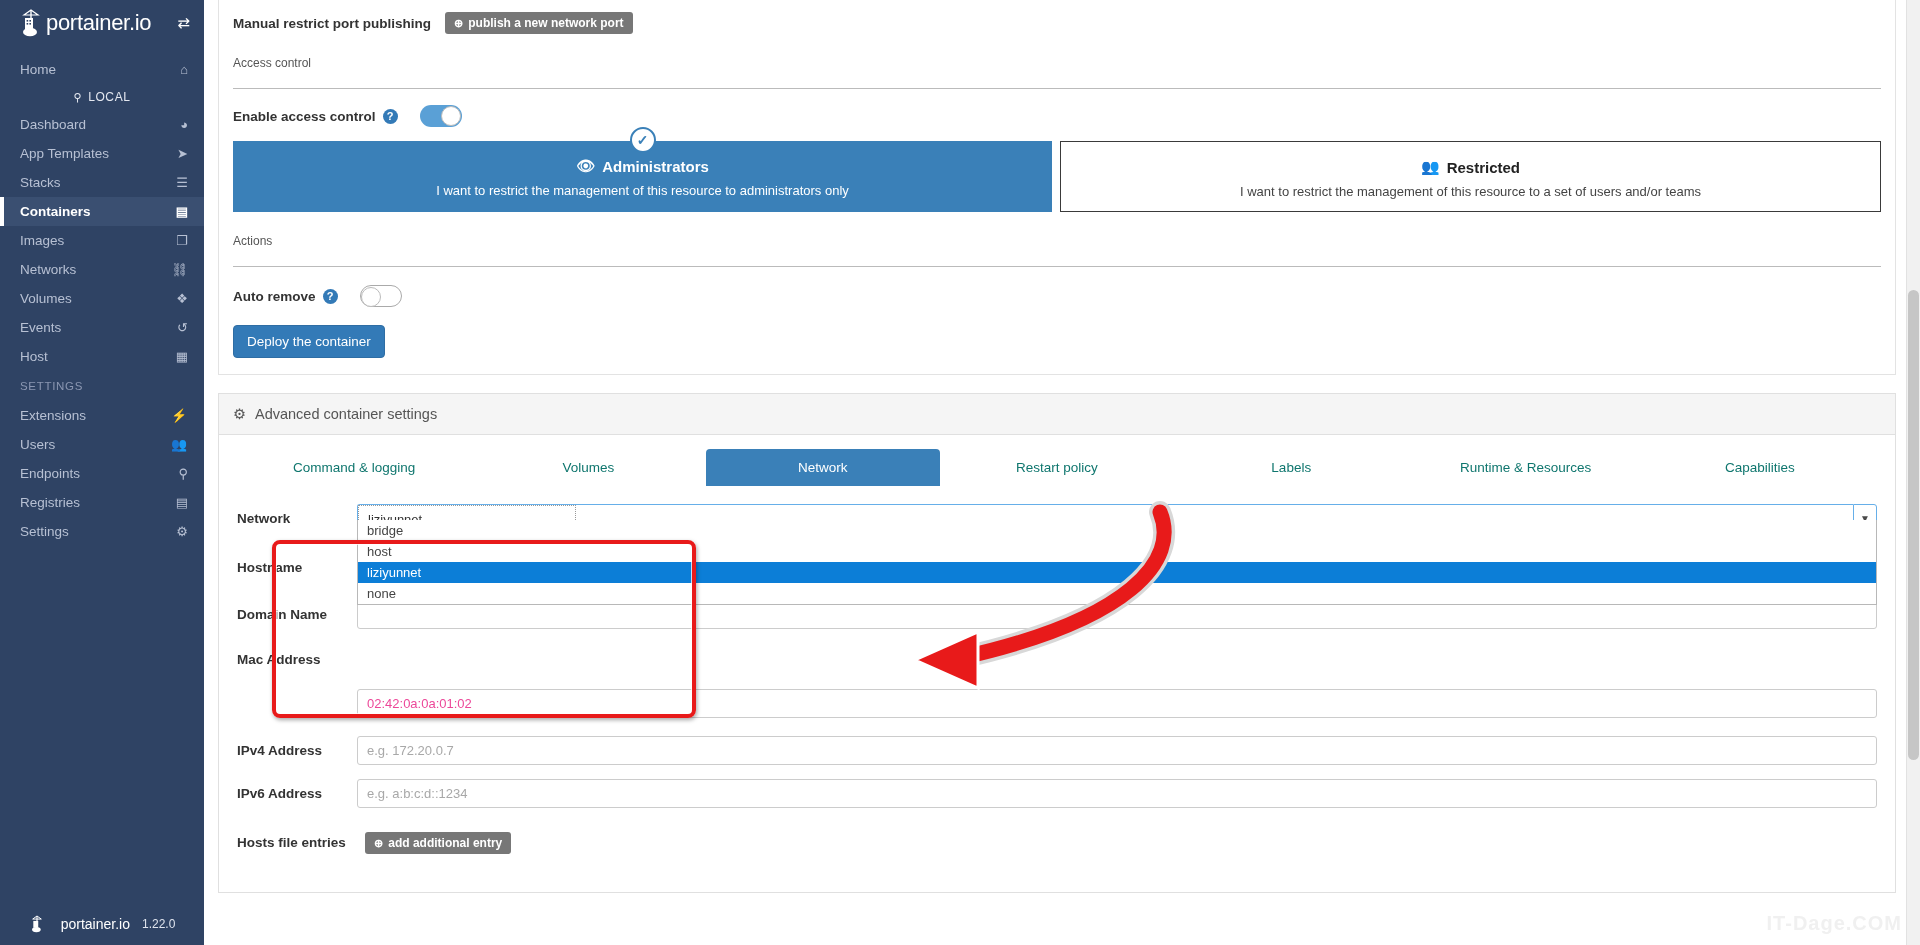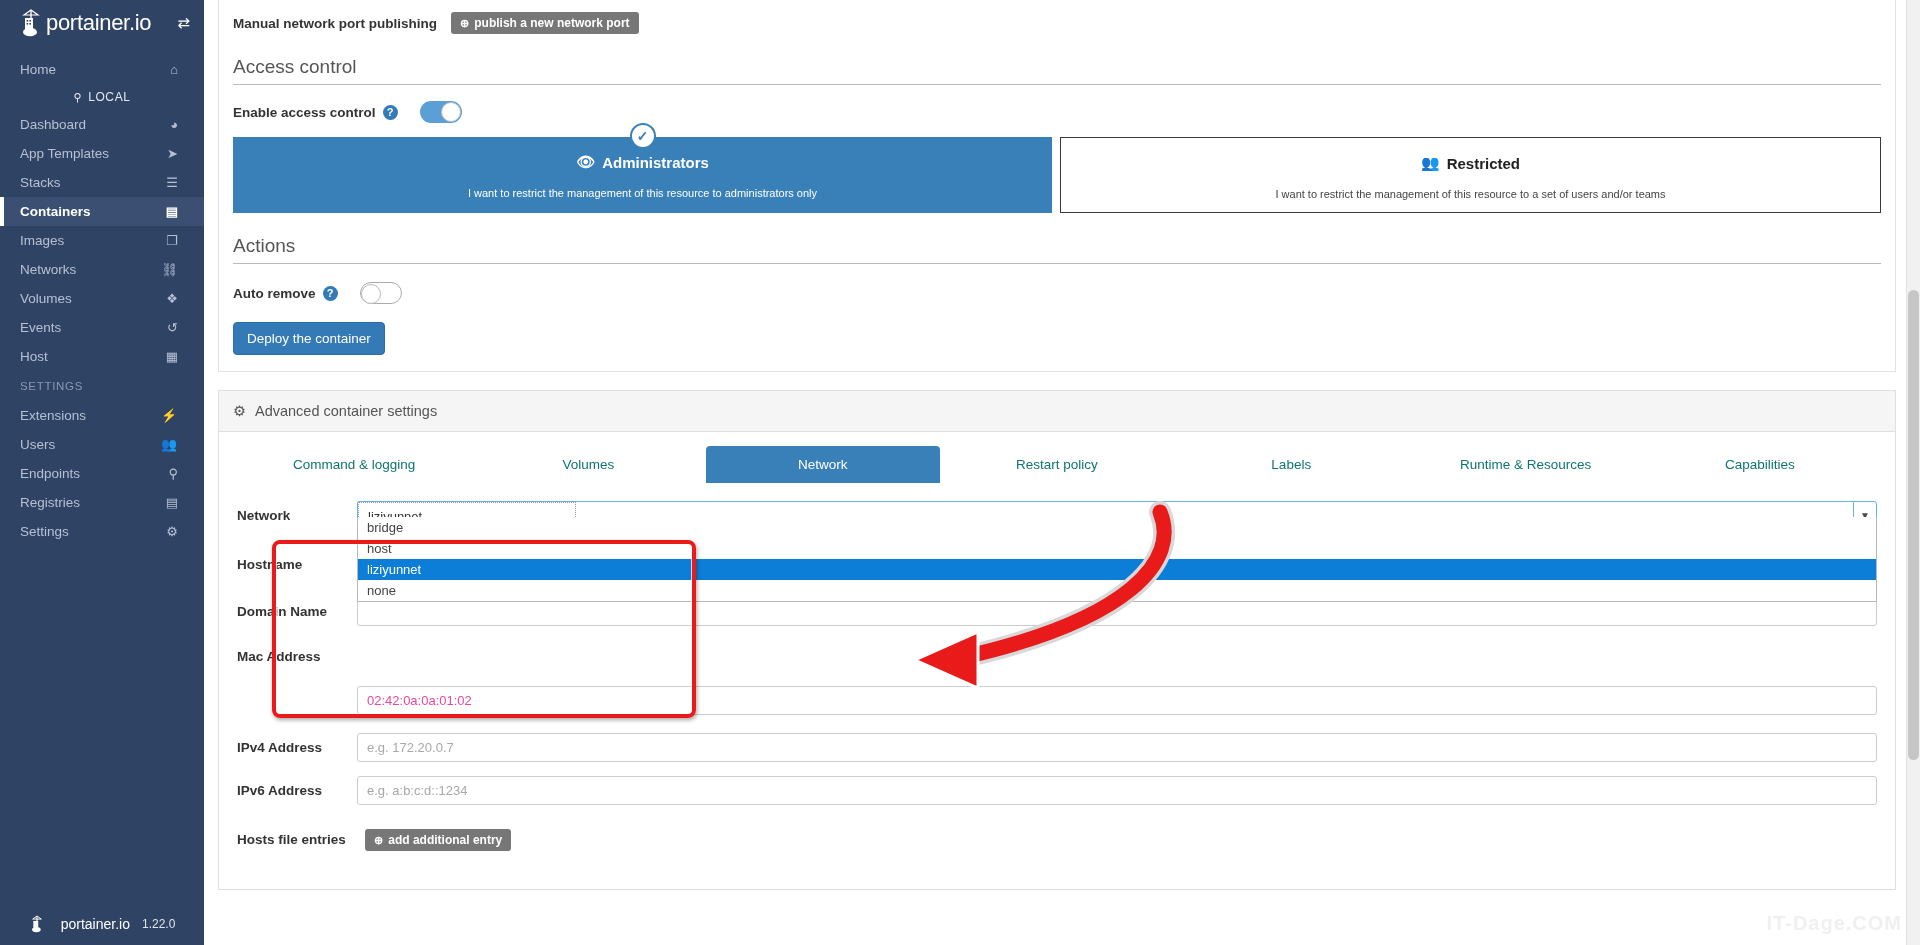--- a/index.html
+++ b/index.html
@@ -23,21 +23,21 @@
     height: 45px; display:flex; align-items:center;
     padding-left: 18px; padding-right: 14px;
     background:#2f4364;
   }
   .logo-mark { width: 26px; height: 28px; position: relative; flex:0 0 26px; }
   .logo-text { color:#fff; font-size: 22px; letter-spacing: -0.3px; margin-left:2px; font-weight:400; }
   .logo-toggle { margin-left:auto; color:#fff; font-size:15px; }
 
   .nav-item {
     height: 29px; display:flex; align-items:center;
-    padding-left: 20px; padding-right: 26px;
+    padding-left: 20px; padding-right: 16px;
     font-size: 13.5px; color:#b7c0d3; position:relative;
     cursor: pointer;
   }
   .nav-item .ico { margin-left:auto; font-size: 13px; color:#b7c0d3; line-height:1; }
   .nav-item.active { background:#3a4f71; color:#ffffff; font-weight:600; }
   .nav-item.active::before {
     content:""; position:absolute; left:0; top:0; bottom:0; width:4px; background:#ffffff;
   }
   .nav-item.active .ico { color:#ffffff; }
   .nav-spacer { height: 10px; }
@@ -71,21 +71,21 @@
     font-size: 13.5px; color:#333; font-weight:700;
   }
   .btn-grey {
     display:inline-flex; align-items:center; gap:5px;
     background:#777777; color:#fff; font-size:12px; font-weight:700;
     border:none; border-radius:3px; padding: 4px 9px; cursor:pointer;
   }
   .btn-grey .plus { font-size: 11px; }
 
   .section-title {
-    font-size: 19px; color:#555; padding-bottom:6px;
+    font-size: 12px; color:#555; padding-bottom:18px;
     border-bottom:1px solid #bbb; margin-top: 22px;
   }
   .helpicon {
     display:inline-flex; align-items:center; justify-content:center;
     width:15px; height:15px; border-radius:50%;
     background:#337ab7; color:#fff; font-size:11px; font-weight:700;
     margin-left:7px; flex:0 0 15px;
   }
   .toggle {
     width: 42px; height:22px; border-radius:11px; position:relative; display:inline-block;
@@ -101,21 +101,21 @@
   .toggle.off .knob { left:0px; }
 
   .cards { display:flex; gap:8px; margin-top:14px; }
   .card {
     flex:1; position:relative; padding: 16px 10px 12px 10px; text-align:center; cursor:pointer;
   }
   .card.selected { background:#3a80b8; color:#fff; }
   .card.plain { background:#fff; border:1px solid #3a3a3a; }
   .card-title { font-size:15px; font-weight:700; display:flex; align-items:center; justify-content:center; gap:7px; }
   .card.plain .card-title { color:#222; }
-  .card-sub { font-size:11px; margin-top:16px; }
+  .card-sub { font-size:13px; margin-top:8px; }
   .card.plain .card-sub { color:#444; }
   .card-check {
     position:absolute; top:-14px; left:50%; transform:translateX(-50%);
     width:26px; height:26px; border-radius:50%;
     background:#fff; border:2px solid #3a80b8; color:#3a80b8;
     display:flex; align-items:center; justify-content:center; font-size:14px; font-weight:700;
   }
 
   .btn-primary {
     background:#337ab7; color:#fff; border:1px solid #2e6da4; border-radius:4px;
@@ -303,21 +303,21 @@
       <span class="ft-text">portainer.io</span>
       <span class="ft-ver">1.22.0</span>
     </div>
   </div>
 
   <div class="main">
 
     <div class="panel-top">
 
       <div class="row-line" style="padding-top:12px;">
-        <span class="form-label">Manual network port publishing</span>
+        <span class="form-label">Manual restrict port publishing</span>
         <button class="btn-grey" style="margin-left:14px;">
           <span class="plus">⊕</span>
           <span>publish a new network port</span>
         </button>
       </div>
 
       <div class="section-title">Access control</div>
 
       <div class="row-line" style="margin-top:16px;">
         <span class="form-label">Enable access control</span>

